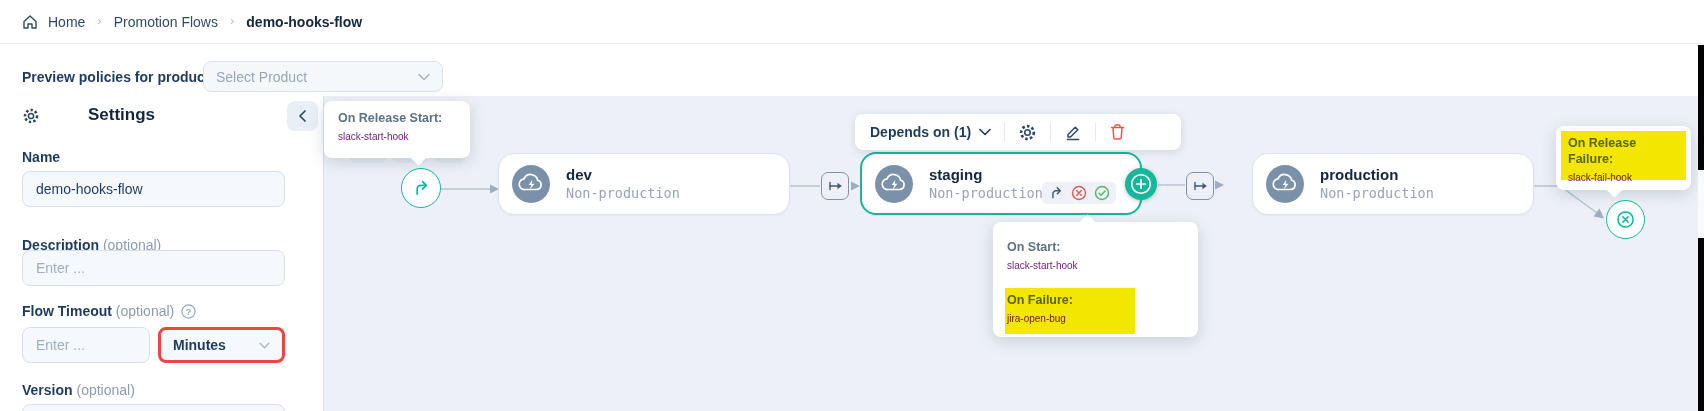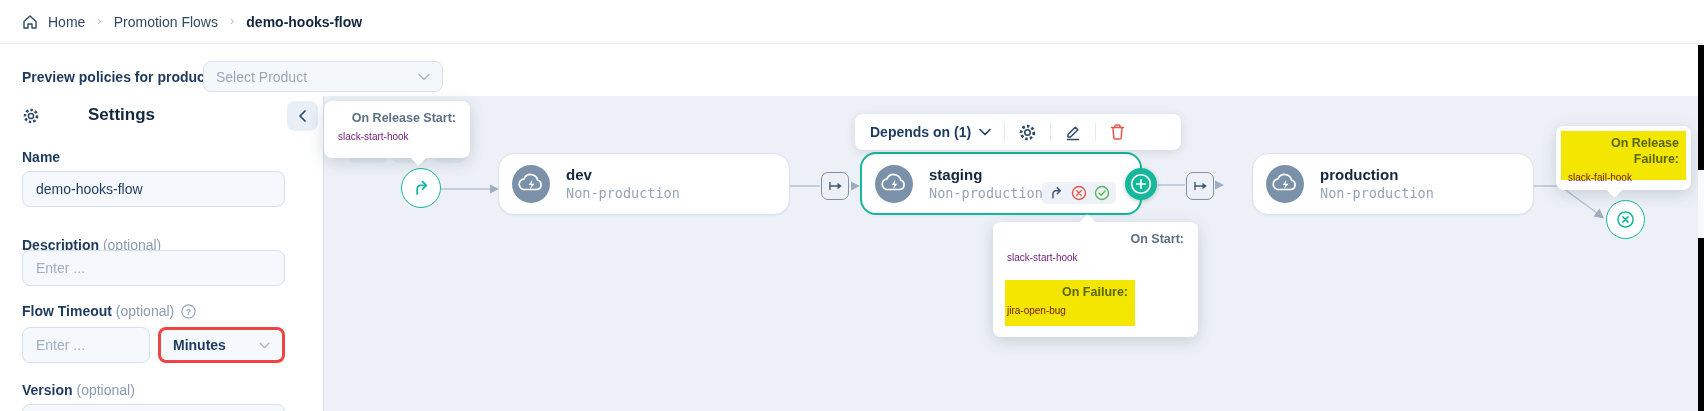--- a/index.html
+++ b/index.html
@@ -58,21 +58,21 @@
   .node-toolbar { left:855px; top:114px; width:326px; height:36px; background:#fff; border-radius:8px; z-index:4;
                   box-shadow:0 2px 10px rgba(30,50,80,.14); display:flex; align-items:center; padding:16px 15px; }
   .tb-sep { width:1px; height:18px; background:#e4eaf1; margin:0 13px; }
   .depends-label { font-size:14px; font-weight:600; color:#1d3a5f; margin-right:8px; }
   .tb-icon { display:flex; align-items:center; justify-content:center; cursor:pointer; }
 
   .hooks-pill { position:absolute; right:24px; bottom:9px; background:#eef2f8; border-radius:5px;
                 display:flex; align-items:center; gap:7px; padding:3px 6px; }
 
   .tooltip { background:#fff; border-radius:8px; box-shadow:0 4px 16px rgba(30,50,80,.18); z-index:6; }
-  .tt-label { font-size:12.5px; font-weight:600; color:#5d7186; line-height:16px;text-align:right; }
+  .tt-label { font-size:12.5px; font-weight:600; color:#5d7186; line-height:16px; }
   .tt-link { font-size:10px; color:#701a75; line-height:18px; margin-top:2px; cursor:pointer; }
   .caret { position:absolute; width:13px; height:13px; background:#fff; transform:rotate(45deg); }
   .hl { position:relative; }
   .hl::after { content:""; position:absolute; inset:0; background:#f3e600; mix-blend-mode:multiply; pointer-events:none; }
 
   .edge-strip { left:1698px; width:6px; background:#000; z-index:7; }
   .edge-gap { left:1698px; top:170px; width:6px; height:68px; background:#f8fafc; z-index:7; }
 </style>
 </head>
 <body>
@@ -281,21 +281,21 @@
         <path d="M13 24.5 h11.6 a4.7 4.7 0 0 0 1.1-9.2 A7.2 7.2 0 0 0 12 13.9 a5.2 5.2 0 0 0 1 10.6 z" fill="none" stroke="#fff" stroke-width="1.7" stroke-linejoin="round"></path>
         <path d="M20.3 14.8 l-3.6 5.3 h2.7 l-1.6 4.4 4.7-5.8 h-2.8 z" fill="#fff"></path>
       </svg>
     </span>
     <span class="node-texts">
       <div class="node-title">production</div>
       <div class="node-type">Non-production</div>
     </span>
   </div>
 
-  <div class="abs tooltip" style="left:993px;top:222px;width:205px;height:115px;padding:9px 12px;">
+  <div class="abs tooltip" style="left:993px;top:222px;width:205px;height:115px;padding:17px 12px;">
     <div class="caret" style="left:88px;top:-5px;"></div>
     <div style="padding:0 2px;">
       <div class="tt-label">On Start:</div>
       <div class="tt-link">slack-start-hook</div>
     </div>
     <div class="hl" style="margin-top:13px;width:130px;padding:4px 7px 6px 2px;margin-left:0;">
       <div class="tt-label">On Failure:</div>
       <div class="tt-link">jira-open-bug</div>
     </div>
   </div>

